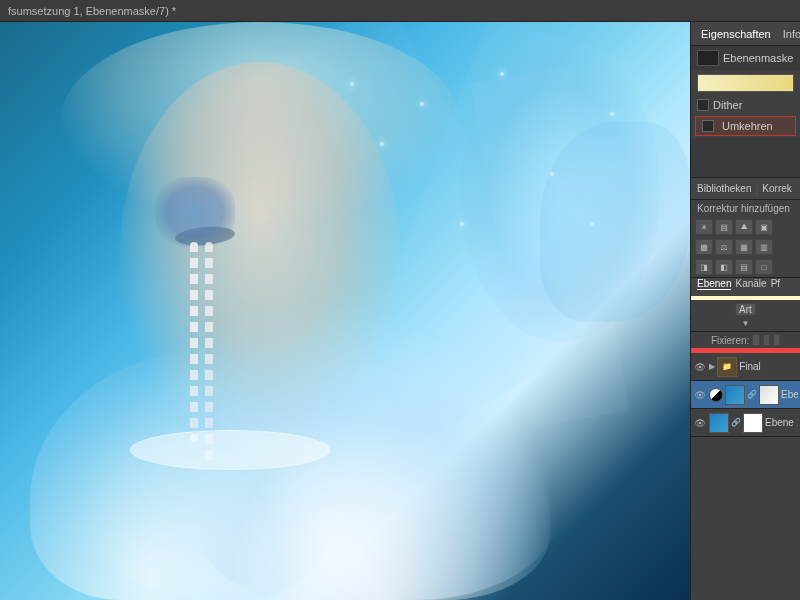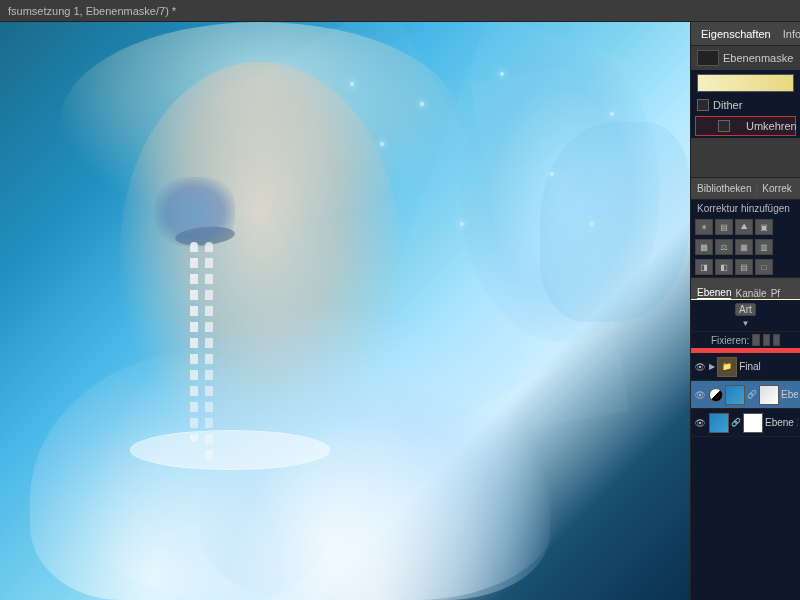--- a/index.html
+++ b/index.html
@@ -112,21 +112,21 @@
       width: 4px;
       height: 4px;
       background: rgba(200,240,255,0.9);
       border-radius: 50%;
       box-shadow: 0 0 6px 2px rgba(180,230,255,0.6);
     }
 
     
     .right-panel {
       width: 110px;
-      background: #0f172a;
+      background: #404040;
       display: flex;
       flex-direction: column;
       border-left: 1px solid #222;
       flex-shrink: 0;
     }
 
     .panel-header {
       display: flex;
       align-items: center;
       background: #444;
@@ -194,22 +194,22 @@
     }
 
     .dither-label {
       font-size: 11px;
       color: #ccc;
     }
 
     .umkehren-row {
       display: flex;
       align-items: flex-end;
-      padding: 3px 22px;
-      gap: 16px;
+      padding: 3px 6px;
+      gap: 8px;
       border: 1px solid #c0392b;
       margin: 2px 4px;
       background: rgba(192,57,43,0.15);
     }
 
     .umkehren-label {
       font-size: 11px;
       color: #ccc;
     }
 
@@ -264,25 +264,25 @@
 
     
     .ebenen-panel {
       flex: 1;
       display: flex;
       flex-direction: column;
     }
 
     .ebenen-header {
       display: flex;
-      align-items: flex-end;
+      align-items: flex-start;
       background: #444;
       height: 22px;
       padding: 0 6px;
-      border-bottom: 1px solid #fef9c3;
+      border-bottom: 4px solid #fef9c3;
       font-size: 11px;
       gap: 4px;
     }
 
     .ebenen-tab {
       font-size: 10px;
       color: #ccc;
     }
 
     .ebenen-tab.active {

